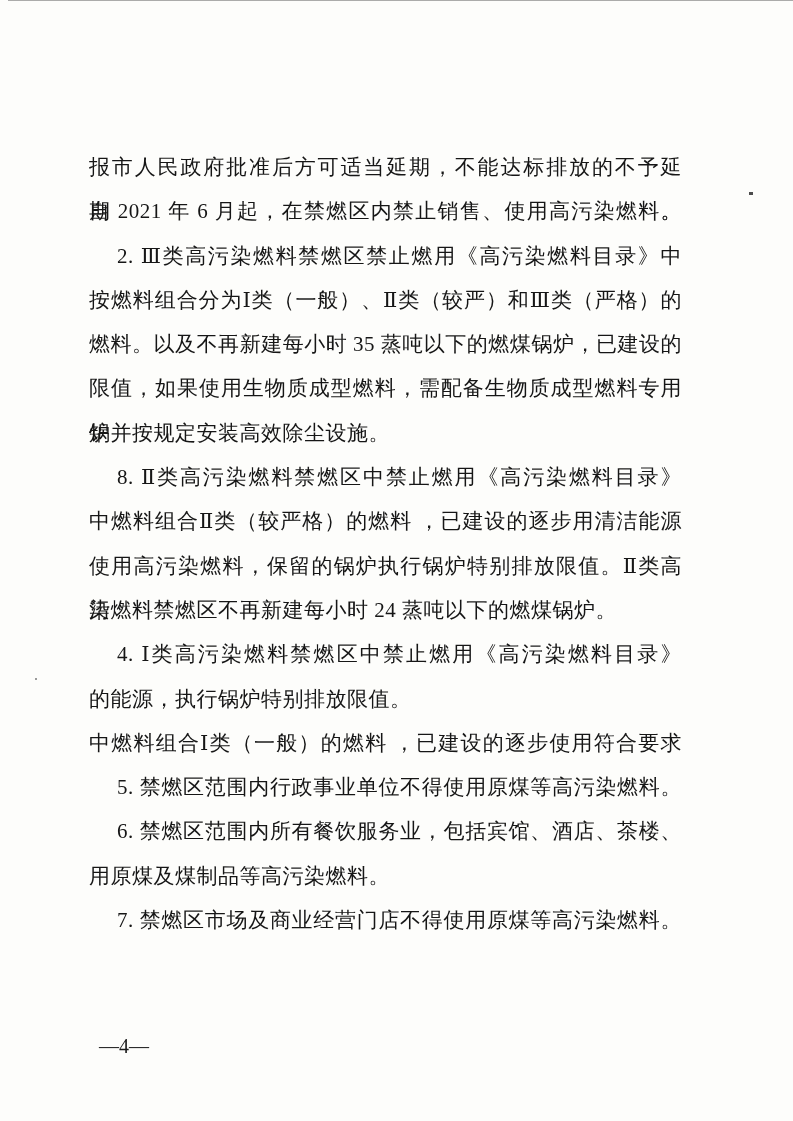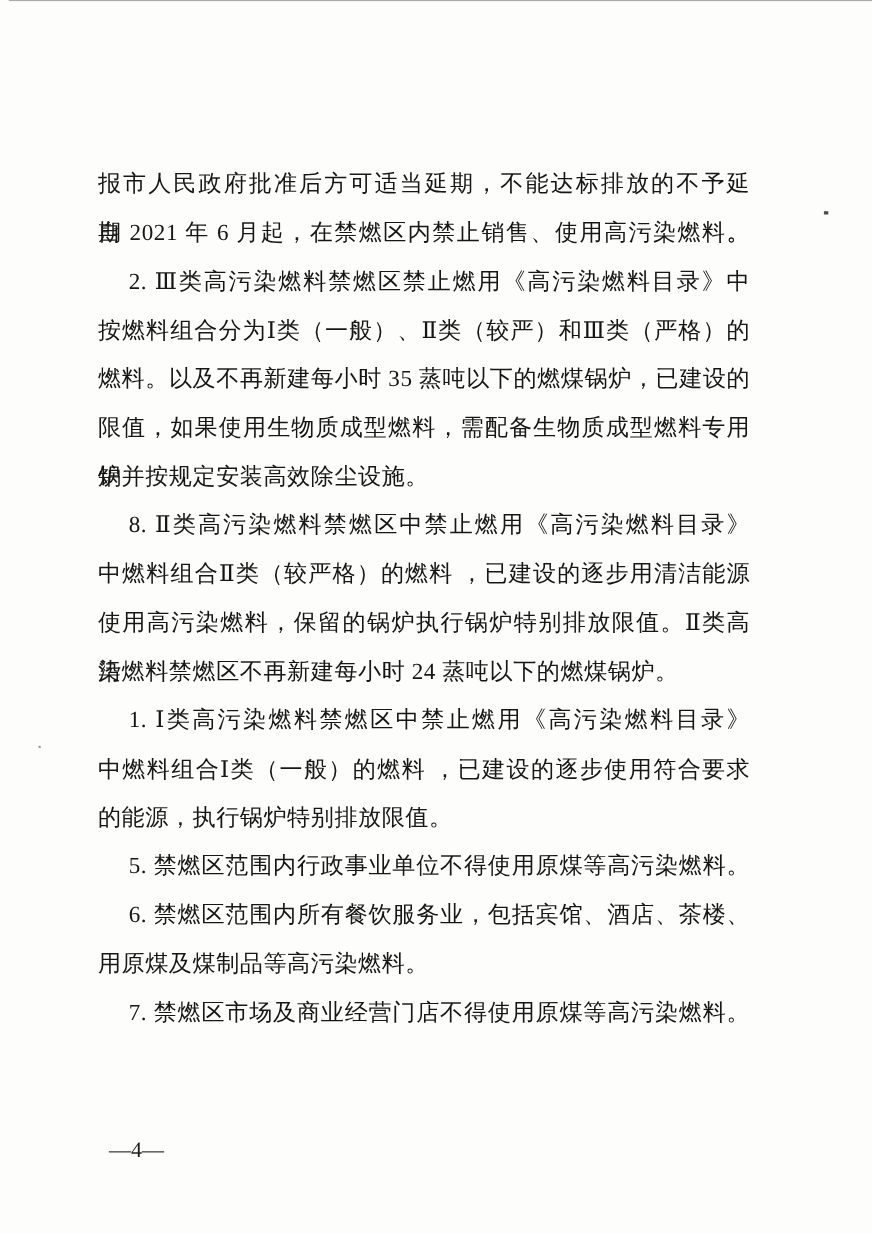--- a/index.html
+++ b/index.html
@@ -74,23 +74,23 @@
     <div class="line fill">自 2021 年 6 月起，在禁燃区内禁止销售、使用高污染燃料。</div>
     <div class="line fill indent">2. Ⅲ类高污染燃料禁燃区禁止燃用《高污染燃料目录》中</div>
     <div class="line fill">按燃料组合分为Ⅰ类（一般）、Ⅱ类（较严）和Ⅲ类（严格）的</div>
     <div class="line fill">燃料。以及不再新建每小时 35 蒸吨以下的燃煤锅炉，已建设的</div>
     <div class="line fill">限值，如果使用生物质成型燃料，需配备生物质成型燃料专用锅</div>
     <div class="line">炉并按规定安装高效除尘设施。</div>
     <div class="line fill indent">8. Ⅱ类高污染燃料禁燃区中禁止燃用《高污染燃料目录》</div>
     <div class="line fill">中燃料组合Ⅱ类（较严格）的燃料 ，已建设的逐步用清洁能源</div>
     <div class="line fill">使用高污染燃料，保留的锅炉执行锅炉特别排放限值。Ⅱ类高污</div>
     <div class="line">染燃料禁燃区不再新建每小时 24 蒸吨以下的燃煤锅炉。</div>
-    <div class="line fill indent">1. Ⅰ类高污染燃料禁燃区中禁止燃用《高污染燃料目录》</div>
+    <div class="line fill indent">4. Ⅰ类高污染燃料禁燃区中禁止燃用《高污染燃料目录》</div>
+    <div class="line">的能源，执行锅炉特别排放限值。</div>
     <div class="line fill">中燃料组合Ⅰ类（一般）的燃料 ，已建设的逐步使用符合要求</div>
-    <div class="line">的能源，执行锅炉特别排放限值。</div>
     <div class="line fill indent">5. 禁燃区范围内行政事业单位不得使用原煤等高污染燃料。</div>
     <div class="line fill indent">6. 禁燃区范围内所有餐饮服务业，包括宾馆、酒店、茶楼、</div>
     <div class="line">用原煤及煤制品等高污染燃料。</div>
     <div class="line fill indent">7. 禁燃区市场及商业经营门店不得使用原煤等高污染燃料。</div>
   </div>
 
   <div class="page-number">—4—</div>
 
   <div class="speck s1"></div>
   <div class="speck s2"></div>

